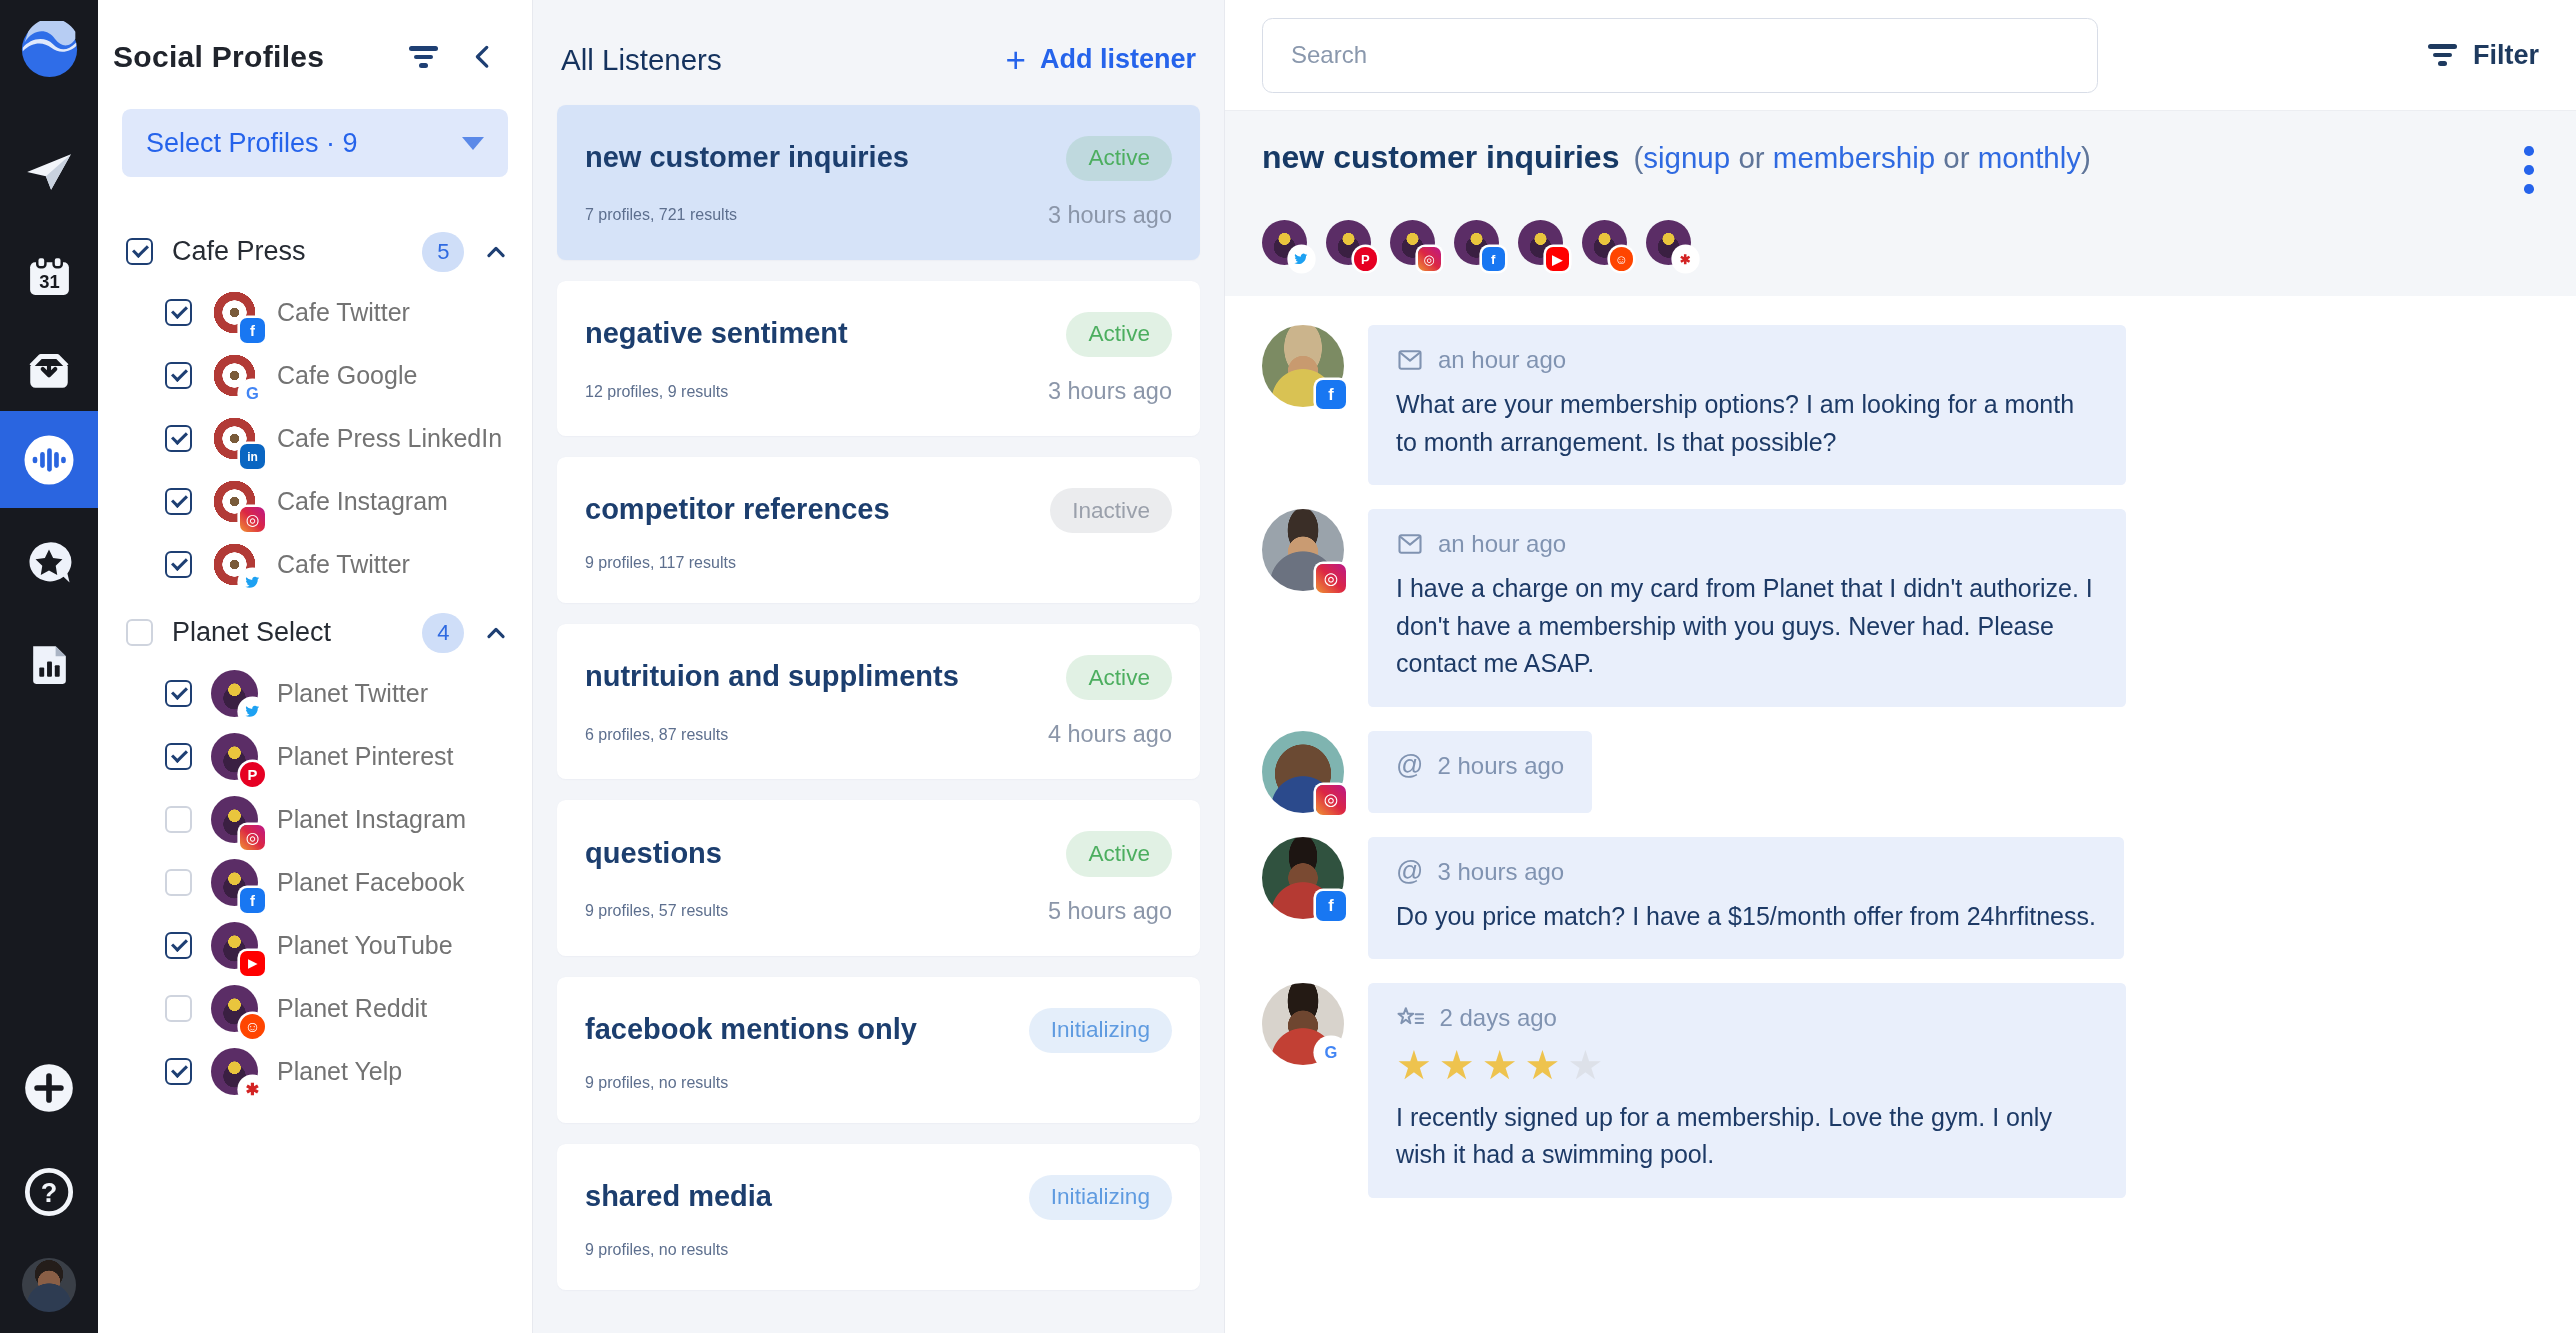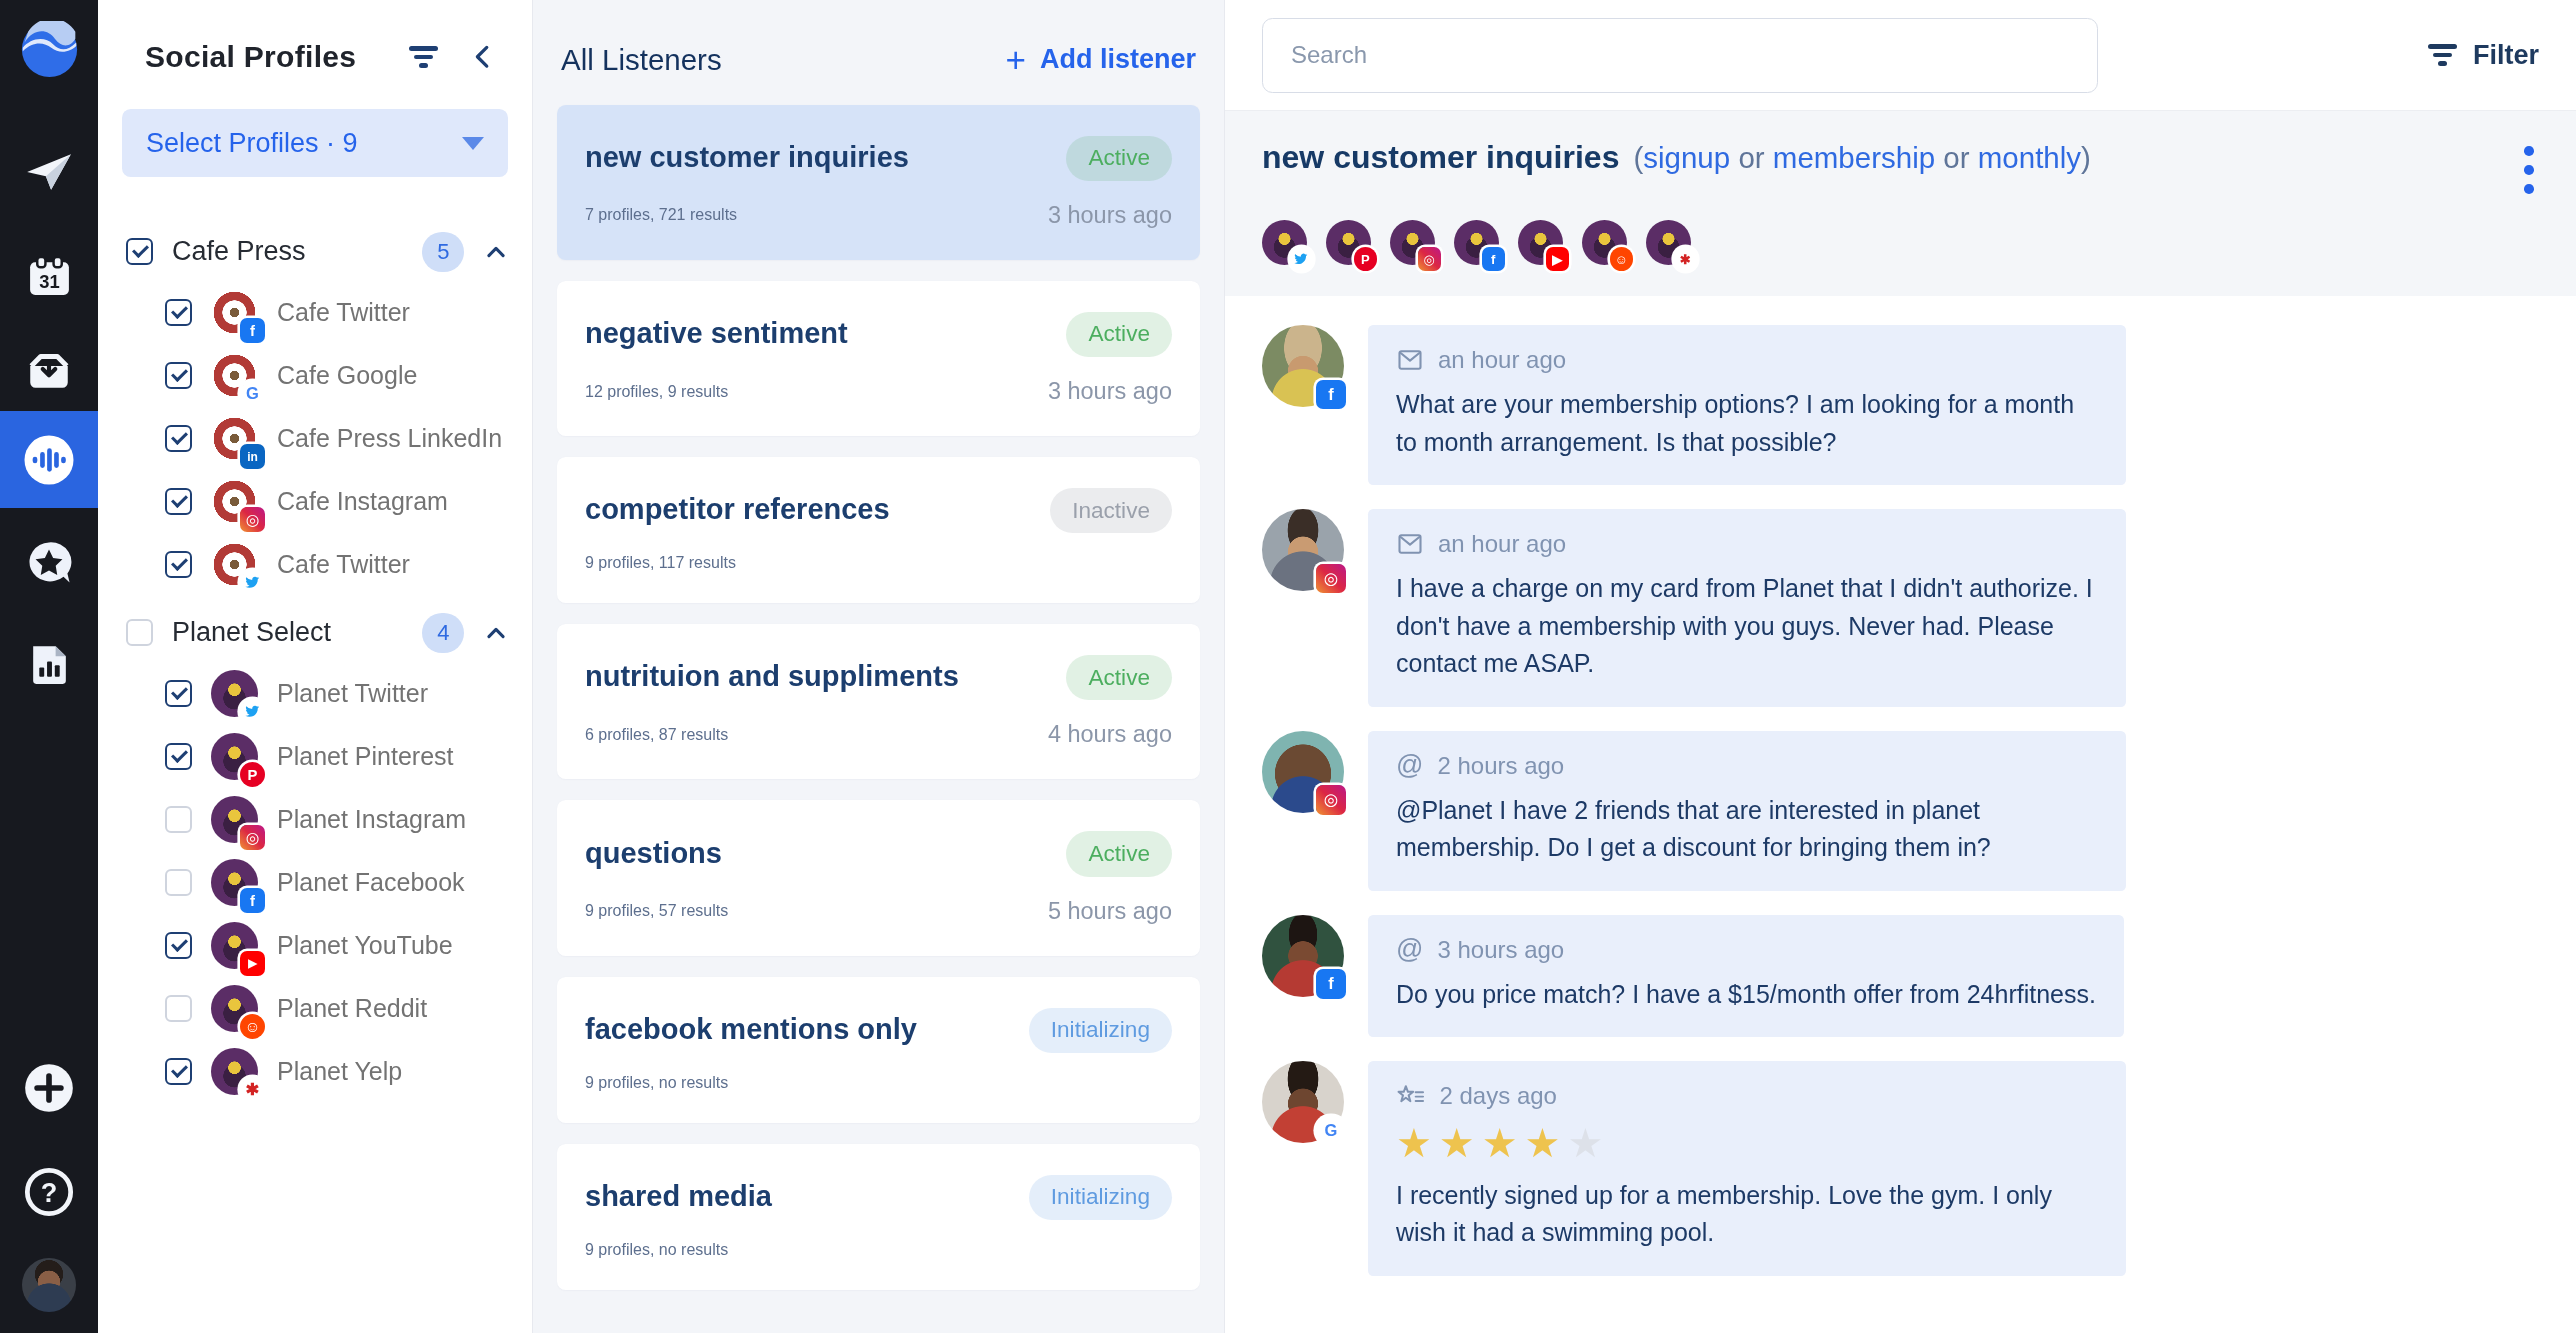--- a/index.html
+++ b/index.html
@@ -13,21 +13,21 @@
   .active-band { position:absolute; top:411px; left:0; width:98px; height:97px; background:#2a65e0; }
   .rail svg { display:block; }
   .rail-avatar { width:54px; height:54px; border-radius:50%;
     background: radial-gradient(circle at 50% 88%, #2e3c52 0 40%, transparent 41%),
                 radial-gradient(circle at 50% 44%, #8a5f46 0 27%, transparent 28%),
                 radial-gradient(circle at 50% 30%, #241d1a 0 30%, transparent 31%),
                 #3a3f47; }
 
   
   .pp { width:435px; flex:none; background:#ffffff; border-right:1.7px solid #e7e9ef; }
-  .pp-head { display:flex; align-items:center; gap:29.5px; padding:40px 35px 0 47px; }
+  .pp-head { display:flex; align-items:center; gap:29.5px; padding:40px 35px 0 15px; }
   .pp-title { font-size:30px; font-weight:600; color:#20242c; letter-spacing:0.3px; flex:1; }
   .funnel { display:inline-block; }
   .funnel i { display:block; height:4.3px; background:currentColor; border-radius:2.6px; margin:4.3px auto 0 auto; }
   .funnel i:nth-child(1){ width:29.5px; margin-top:0; }
   .funnel i:nth-child(2){ width:19px; }
   .funnel i:nth-child(3){ width:8.7px; }
   .icon-navy { color:#1e3f73; }
   .select { margin:35px 24px 0 24px; height:68px; background:#dfe8fb; border-radius:8.7px; display:flex; align-items:center; padding:0 24px; cursor:pointer; }
   .select-label { color:#2563eb; font-size:27px; flex:1; }
   .caret-down { width:0; height:0; border-left:11.3px solid transparent; border-right:11.3px solid transparent; border-top:13px solid #2f6ae1; opacity:.75; }
@@ -548,21 +548,20 @@
 
       <div class="msg">
         <span class="mav p3">
             <span class="badge b-instagram">◎</span>
           </span>
         <div class="bubble">
           <div class="meta">
               <span class="at-glyph">@</span>
               <span>2 hours ago</span>
             </div>
-          <div class="mtext">@Planet I have 2 friends that are interested in planet membership. Do I get a discount for bringing them in?</div>
         </div>
       </div>
 
       <div class="msg">
         <span class="mav p4">
             <span class="badge b-facebook">f</span>
           </span>
         <div class="bubble">
           <div class="meta">
               <span class="at-glyph">@</span>

